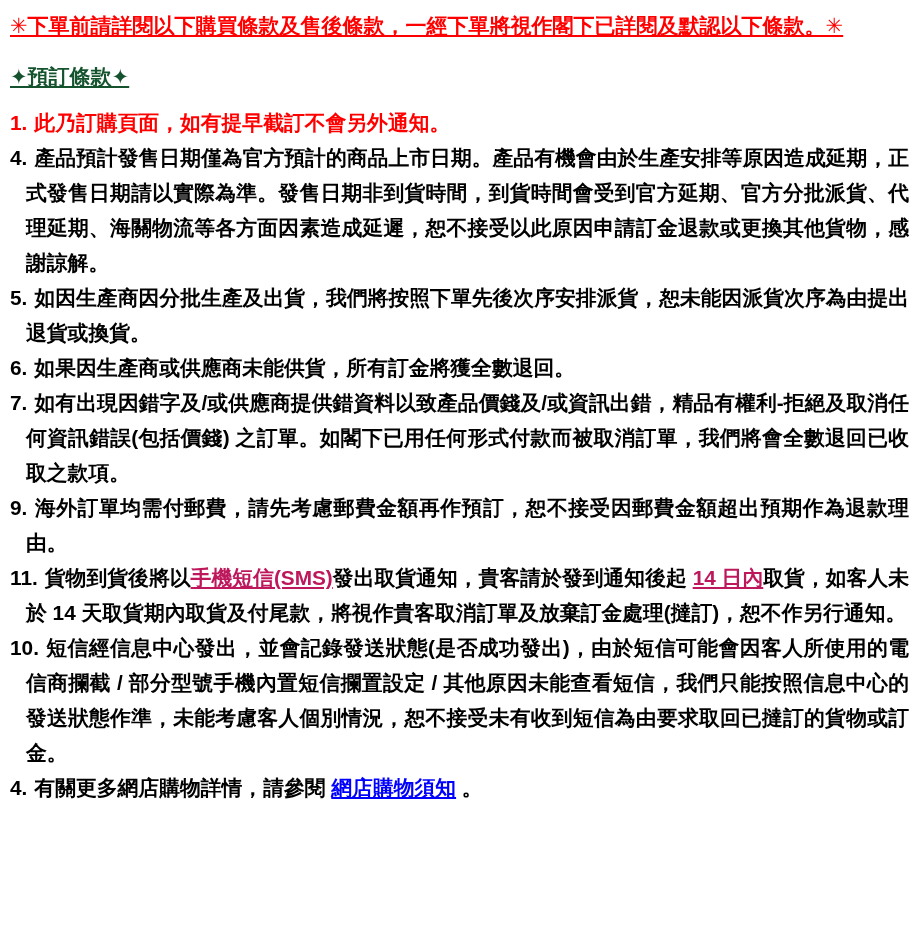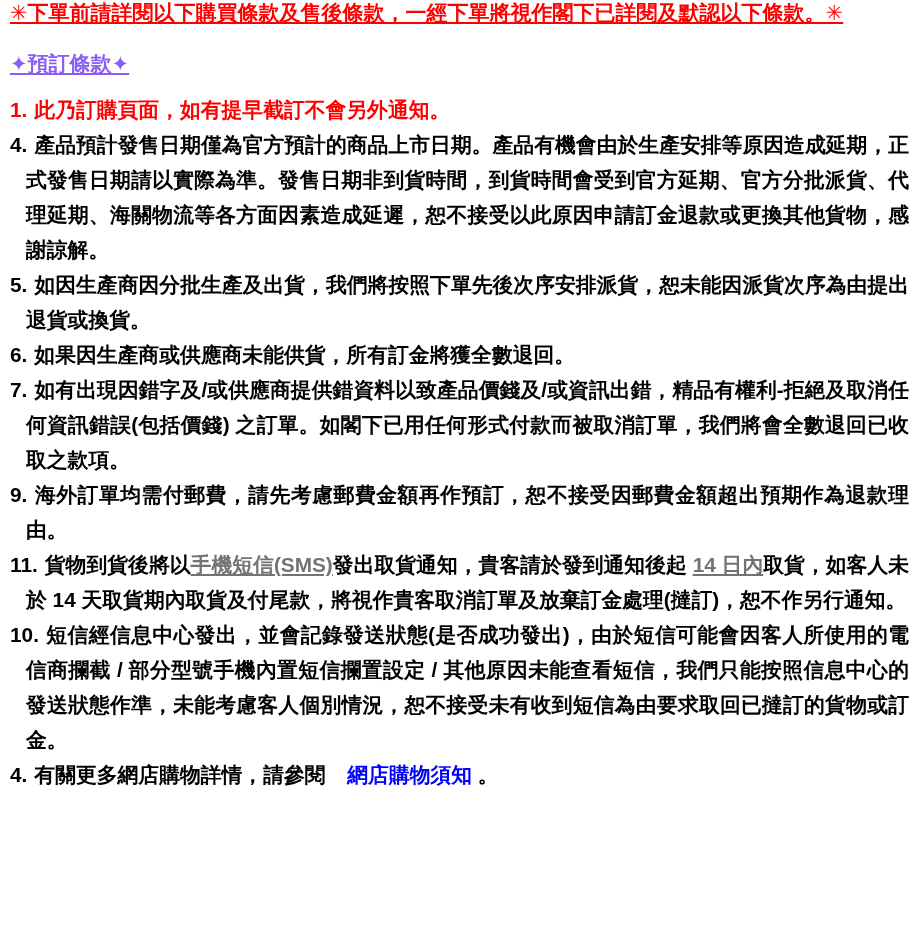--- a/index.html
+++ b/index.html
@@ -9,35 +9,35 @@
   }
   body {
     width: 913px;
     height: 948px;
     overflow: hidden;
     font-family: "Liberation Sans", "DejaVu Sans", sans-serif;
     font-weight: 700;
     color: #000000;
   }
   .page {
-    padding: 0 4px 0 10px;
+    padding: 13px 4px 0 10px;
   }
   .warning-header {
     font-size: 21px;
     line-height: 25px;
     color: #ff0000;
     text-decoration: underline;
     white-space: nowrap;
   }
   .section-title {
     display: inline-block;
     margin-top: 26px;
     font-size: 21px;
     line-height: 26px;
-    color: #8b5cf6;
+    color: #14532d;
     text-decoration: underline;
   }
   .terms {
     margin-top: 15px;
     font-size: 20.8px;
     line-height: 35px;
   }
   .term {
     margin: 0;
     padding-left: 16px;
@@ -45,27 +45,27 @@
     text-align: justify;
   }
   .term-number {
     margin-right: 7px;
   }
   .term.red .term-number,
   .seg-red {
     color: #ff0000;
   }
   .seg-red-underline {
-    color: #737373;
+    color: #be185d;
     text-decoration: underline;
   }
   .seg-link {
     color: #0000ff;
+    text-decoration: underline;
     cursor: pointer;
-    margin-left: 16px;
   }
 </style>
 </head>
 <body>
 
 <div class="page">
   <div class="warning-header">✳下單前請詳閱以下購買條款及售後條款，一經下單將視作閣下已詳閱及默認以下條款。✳</div>
 
   <div>
     <span class="section-title">✦預訂條款✦</span>

